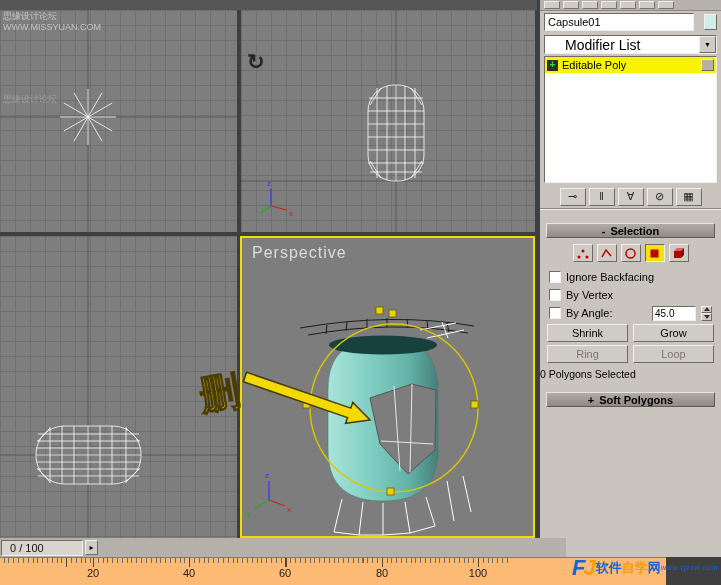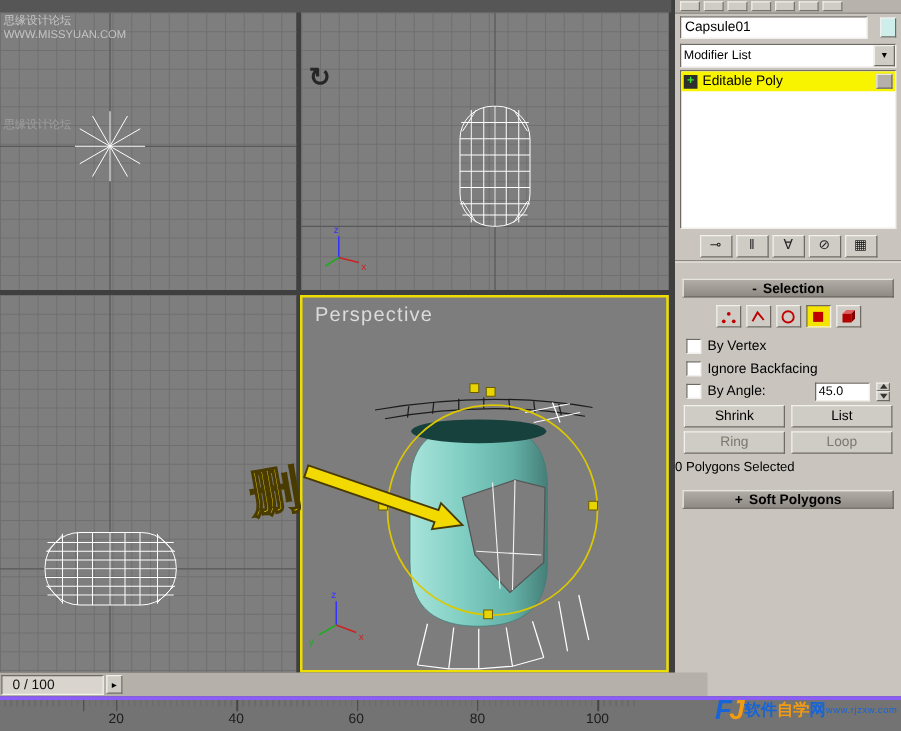--- a/index.html
+++ b/index.html
@@ -34,21 +34,21 @@
   
   .command-panel { position:absolute; left:540px; top:0; width:181px; height:557px; background:#c9c5be; color:#000; }
   .tabs-strip { height:11px; display:flex; gap:3px; padding:1px 4px; background:#b7b3ac; border-bottom:1px solid #8c8881; }
   .tab-stub { width:16px; height:8px; background:#cfccc5; border:1px solid; border-color:#efede9 #77736c #77736c #efede9; }
   .raised { background:#cfccc5; border:1px solid; border-color:#f2f0ec #6f6b64 #6f6b64 #f2f0ec; }
   .sunken { border:1px solid; border-color:#6f6b64 #f2f0ec #f2f0ec #6f6b64; }
   .name-row { display:flex; align-items:center; padding:2px 4px 1px 4px; gap:10px; }
   .name-input { flex:1; height:18px; background:#fff; font-size:11px; padding:0 3px; font-family:"Liberation Sans",sans-serif; }
   .color-swatch { width:15px; height:16px; background:#cdeeea; border:1px solid; border-color:#f2f0ec #6f6b64 #6f6b64 #f2f0ec; }
   .combo { display:flex; margin:3px 4px 2px 4px; height:19px; background:#fff; align-items:center; }
-  .combo-label { flex:1; font-size:10px; padding-left:2px; }
+  .combo-label { flex:1; font-size:14px; padding-left:20px; }
   .combo-btn { width:17px; height:100%; display:flex; align-items:center; justify-content:center; font-size:7px; }
   .stack-box { margin:2px 4px; height:127px; background:#ffffff; overflow:hidden; }
   .stack-row { height:16px; background:#f8f400; display:flex; align-items:center; gap:4px; padding:0 2px; }
   .expand-box { width:11px; height:11px; background:#2e2e2e; color:#35e035; font-size:10px; line-height:9px; text-align:center; font-weight:bold; }
   .stack-label { font-size:11px; flex:1; }
   .stack-row-toggle { width:13px; height:12px; background:#b5b1aa; border:1px solid; border-color:#e8e6e2 #6f6b64 #6f6b64 #e8e6e2; }
   .stack-tools { display:flex; justify-content:center; gap:3px; padding:3px 0 2px 0; border-bottom:1px solid #8c8881; box-shadow:0 1px 0 #efede9; }
   .tool-btn { width:26px; height:18px; font-size:11px; line-height:15px; text-align:center; color:#222; }
 
   .rollout-header { margin:3px 6px 0 6px; height:15px; display:flex; align-items:center; justify-content:center; gap:5px;
@@ -69,21 +69,21 @@
   .spin-down::after { content:""; border-left:3px solid transparent; border-right:3px solid transparent; border-top:4px solid #333; }
   .btn-row { display:flex; gap:5px; margin:3px 7px; }
   .px-btn { flex:1; height:18px; font-size:11px; text-align:center; line-height:16px; }
   .px-btn.disabled { color:#7c786f; }
   .status-text { text-align:left; font-size:10.5px; margin:5px 0 2px 0; }
 
   
   .bottom-bar { position:absolute; left:0; top:538px; width:566px; height:19px; background:#b5b1aa; display:flex; align-items:center; }
   .frame-field { width:82px; height:16px; margin-left:1px; background:#d9d5ce; font-size:11px; padding-left:8px; line-height:14px; color:#111; }
   .next-btn { width:13px; height:15px; margin-left:2px; font-size:8px; text-align:center; line-height:13px; }
-  .ruler { position:absolute; left:0; top:557px; width:721px; height:28px; background:#737373; border-top:3px solid #8b5cf6; }
+  .ruler { position:absolute; left:0; top:557px; width:666px; height:28px; background:#fdba74; border-top:1px solid #8b5cf6; }
   .ticks-minor { position:absolute; left:0; top:0; width:508px; height:5px;
     background:repeating-linear-gradient(90deg,#6a6a6a 0 1px, transparent 1px 4.8125px); background-position:93px 0; }
   .ticks-major { position:absolute; left:0; top:0; width:508px; height:9px;
     background:repeating-linear-gradient(90deg,#454545 0 1px, transparent 1px 96.25px); background-position:93px 0; }
   .tick-num { position:absolute; top:9px; width:24px; text-align:center; font-size:11px; color:#1c1c1c; }
 
   
   .logo { position:absolute; right:3px; top:552px; height:31px; display:flex; align-items:center; gap:2px; z-index:40; }
   .logo-mark { font-size:22px; font-weight:bold; font-style:italic; letter-spacing:-2px; }
   .logo-mark .f { color:#1565d8; } .logo-mark .j { color:#f39c12; }
@@ -333,39 +333,39 @@
           <svg width="13" height="13">
             <polygon points="2,4 5,1 12,1 9,4" fill="#e06060"></polygon>
             <rect x="2" y="4" width="7" height="7" fill="#b00000"></rect>
             <polygon points="9,11 12,8 12,1 9,4" fill="#800000"></polygon>
           </svg>
         </div>
       </div>
 
       <div class="check-row">
         <div class="checkbox sunken"></div>
-        <span>By Vertex</span>
+        <span>Ignore Backfacing</span>
       </div>
       <div class="check-row">
         <div class="checkbox sunken"></div>
-        <span>Ignore Backfacing</span>
+        <span>By Vertex</span>
       </div>
       <div class="check-row">
         <div class="checkbox sunken"></div>
         <span>By Angle:</span>
         <input class="angle-field sunken" value="45.0" style="">
         <div class="spinner">
           <div class="spin spin-up raised"></div>
           <div class="spin spin-down raised"></div>
         </div>
       </div>
 
       <div class="btn-row">
         <div class="px-btn raised">Shrink</div>
-        <div class="px-btn raised">List</div>
+        <div class="px-btn raised">Grow</div>
       </div>
       <div class="btn-row">
         <div class="px-btn raised disabled">Ring</div>
         <div class="px-btn raised disabled">Loop</div>
       </div>
 
       <div class="status-text">0 Polygons Selected</div>
     </div>
 
     <div class="rollout-header" style="margin-top:12px;">

